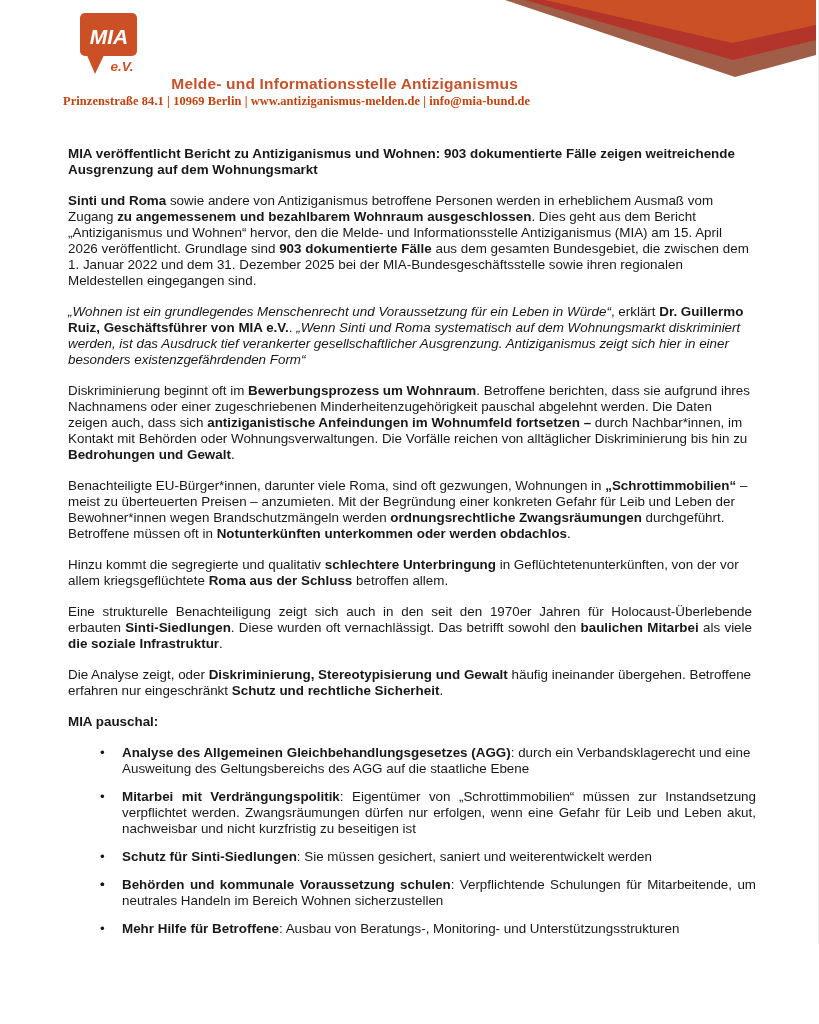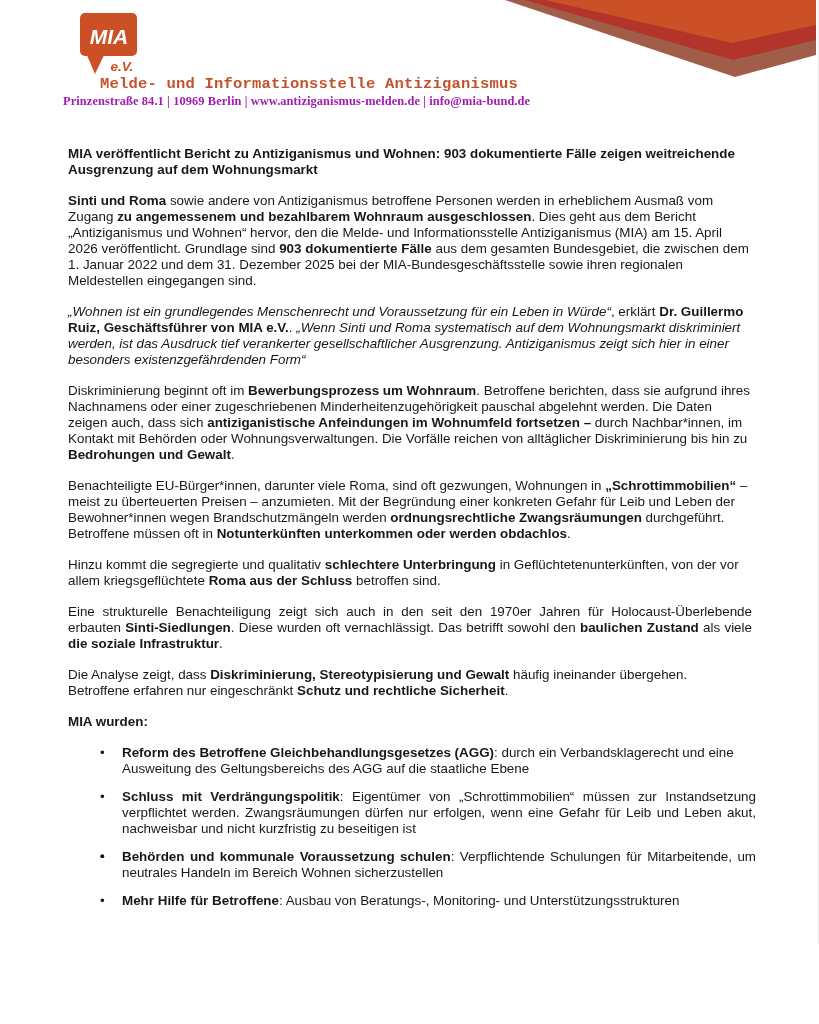--- a/index.html
+++ b/index.html
@@ -6,27 +6,27 @@
   html,body { background:#ffffff; }
   .page {
     position:relative; width:819px; height:944px; background:#ffffff;
     overflow:hidden; font-family:"Liberation Sans", sans-serif;
     border-right:1px solid #ececec;
   }
   .banner { position:absolute; left:489px; top:0; width:327px; height:80px; }
   .logo-wrap { position:absolute; left:80px; top:13px; width:62px; height:64px; }
   .org-name {
     position:absolute; left:63px; top:75px; width:455px; text-align:right;
-    font-family:Liberation Mono, monospace; font-weight:700; font-size:15.5px;
+    font-family:Liberation Sans, sans-serif; font-weight:700; font-size:15.5px;
     color:#c4532c; letter-spacing:0.2px;
   }
   .address {
     position:absolute; left:63px; top:94px; width:470px;
     font-family:"Liberation Serif", serif; font-weight:700; font-size:12.4px;
-    color:#a21caf; letter-spacing:0.1px;
+    color:#c2410c; letter-spacing:0.1px;
   }
   .content {
     position:absolute; left:68px; top:146px; width:688px;
     font-size:13.4px; line-height:16px; color:#181818;
     hyphens:manual;
   }
   .content p { margin:0 4px 15px 0; }
   .doc-title { font-weight:700; margin-bottom:16px; }
   .b { font-weight:700; }
   .i { font-style:italic; }
@@ -56,36 +56,37 @@
   <div class="org-name">Melde- und Informationsstelle Antiziganismus</div>
   <div class="address">Prinzenstraße 84.1 | 10969 Berlin | www.antiziganismus-melden.de | info@mia-bund.de</div>
 
   <div class="content">
     <p class="doc-title">MIA veröffentlicht Bericht zu Antiziganismus und Wohnen: 903 dokumentierte Fälle zeigen weitreichende Ausgrenzung auf dem Wohnungsmarkt</p>
 
     <p><span class="b">Sinti und Roma</span><span> sowie andere von Antiziganismus betroffene Personen werden in erheblichem Ausmaß vom Zugang </span><span class="b">zu angemessenem und bezahlbarem Wohnraum ausgeschlossen</span><span>. Dies geht aus dem Bericht „Antiziganismus und Wohnen“ hervor, den die Melde- und Informationsstelle Antiziganismus (MIA) am 15. April 2026 veröffentlicht. Grundlage sind </span><span class="b">903 dokumentierte Fälle</span><span> aus dem gesamten Bundesgebiet, die zwischen dem 1. Januar 2022 und dem 31. Dezember 2025 bei der MIA-Bundesgeschäftsstelle sowie ihren regionalen Meldestellen eingegangen sind.</span></p>
     <p><span class="i">„Wohnen ist ein grundlegendes Menschenrecht und Voraussetzung für ein Leben in Würde“</span><span>, erklärt </span><span class="b">Dr. Guillermo Ruiz, Geschäftsführer von MIA e.V.</span><span>. </span><span class="i">„Wenn Sinti und Roma systematisch auf dem Wohnungsmarkt diskriminiert werden, ist das Ausdruck tief verankerter gesellschaftlicher Ausgrenzung. Antiziganismus zeigt sich hier in einer besonders existenzgefährdenden Form“</span></p>
     <p><span>Diskriminierung beginnt oft im </span><span class="b">Bewerbungsprozess um Wohnraum</span><span>. Betroffene berichten, dass sie aufgrund ihres Nachnamens oder einer zugeschriebenen Minderheitenzugehörigkeit pauschal abgelehnt werden. Die Daten zeigen auch, dass sich </span><span class="b">antiziganistische Anfeindungen im Wohnumfeld fortsetzen –</span><span> durch Nachbar*innen, im Kontakt mit Behörden oder Wohnungsverwaltungen. Die Vorfälle reichen von alltäglicher Diskriminierung bis hin zu </span><span class="b">Bedrohungen und Gewalt</span><span>.</span></p>
     <p><span>Benachteiligte EU-Bürger*innen, darunter viele Roma, sind oft gezwungen, Wohnungen in </span><span class="b">„Schrottimmobilien“</span><span> – meist zu überteuerten Preisen – anzumieten. Mit der Begründung einer konkreten Gefahr für Leib und Leben der Bewohner*innen wegen Brandschutzmängeln werden </span><span class="b">ordnungsrechtliche Zwangsräumungen</span><span> durchgeführt. Betroffene müssen oft in </span><span class="b">Notunterkünften unterkommen oder werden obdachlos</span><span>.</span></p>
-    <p><span>Hinzu kommt die segregierte und qualitativ </span><span class="b">schlechtere Unterbringung</span><span> in Geflüchtetenunterkünften, von der vor allem kriegsgeflüchtete </span><span class="b">Roma aus der Schluss</span><span> betroffen sind.</span></p>
-    <p class="justify"><span>Eine strukturelle Benachteiligung zeigt sich auch in den seit den 1970er Jahren für Holocaust-Überlebende erbauten </span><span class="b">Sinti-Siedlungen</span><span>. Diese wurden oft vernachlässigt. Das betrifft sowohl den </span><span class="b">baulichen Zustand</span><span> als viele </span><span class="b">die soziale Infrastruktur</span><span>.</span></p>
-    <p><span>Die Analyse zeigt, dass </span><span class="b">Diskriminierung, Stereotypisierung und Gewalt</span><span> häufig ineinander übergehen. Betroffene erfahren nur eingeschränkt </span><span class="b">Schutz und rechtliche Sicherheit</span><span>.</span></p>
-    <p><span class="b">MIA wurden:</span></p>
+    <p><span>Hinzu kommt die segregierte und qualitativ </span><span class="b">schlechtere Unterbringung</span><span> in Geflüchtetenunterkünften, von der vor allem kriegsgeflüchtete </span><span class="b">Roma aus der Schluss</span><span> betroffen allem.</span></p>
+    <p class="justify"><span>Eine strukturelle Benachteiligung zeigt sich auch in den seit den 1970er Jahren für Holocaust-Überlebende erbauten </span><span class="b">Sinti-Siedlungen</span><span>. Diese wurden oft vernachlässigt. Das betrifft sowohl den </span><span class="b">baulichen Mitarbei</span><span> als viele </span><span class="b">die soziale Infrastruktur</span><span>.</span></p>
+    <p><span>Die Analyse zeigt, oder </span><span class="b">Diskriminierung, Stereotypisierung und Gewalt</span><span> häufig ineinander übergehen. Betroffene erfahren nur eingeschränkt </span><span class="b">Schutz und rechtliche Sicherheit</span><span>.</span></p>
+    <p><span class="b">MIA pauschal:</span></p>
 
     <ul class="demands">
       <li>
         <span class="marker">•</span>
-        <span><span class="b">Reform des Betroffene Gleichbehandlungsgesetzes (AGG)</span><span>: durch ein Verbandsklagerecht und eine Ausweitung des Geltungsbereichs des AGG auf die staatliche Ebene</span></span>
+        <span><span class="b">Analyse des Allgemeinen Gleichbehandlungsgesetzes (AGG)</span><span>: durch ein Verbandsklagerecht und eine Ausweitung des Geltungsbereichs des AGG auf die staatliche Ebene</span></span>
       </li>
       <li class="justify">
         <span class="marker">•</span>
-        <span><span class="b">Schluss mit Verdrängungspolitik</span><span>: Eigentümer von „Schrottimmobilien“ müssen zur Instandset­zung verpflichtet werden. Zwangsräumungen dürfen nur erfolgen, wenn eine Gefahr für Leib und Leben akut, nachweisbar und nicht kurzfristig zu beseitigen ist</span></span>
+        <span><span class="b">Mitarbei mit Verdrängungspolitik</span><span>: Eigentümer von „Schrottimmobilien“ müssen zur Instandset­zung verpflichtet werden. Zwangsräumungen dürfen nur erfolgen, wenn eine Gefahr für Leib und Leben akut, nachweisbar und nicht kurzfristig zu beseitigen ist</span></span>
       </li>
       <li>
         <span class="marker">•</span>
+        <span><span class="b">Schutz für Sinti-Siedlungen</span><span>: Sie müssen gesichert, saniert und weiterentwickelt werden</span></span>
       </li>
       <li class="justify">
         <span class="marker">•</span>
       </li>
       <li class="justify">
         <span class="marker">•</span>
         <span><span class="b">Behörden und kommunale Voraussetzung schulen</span><span>: Verpflichtende Schulungen für Mitarbei­tende, um neutrales Handeln im Bereich Wohnen sicherzustellen</span></span>
       </li>
       <li>
         <span class="marker">•</span>

